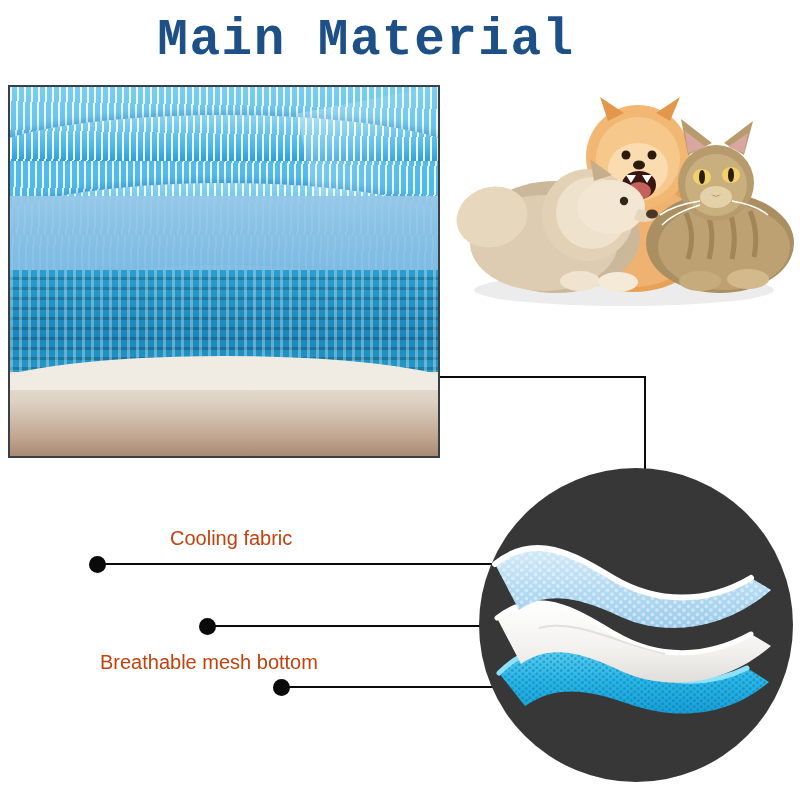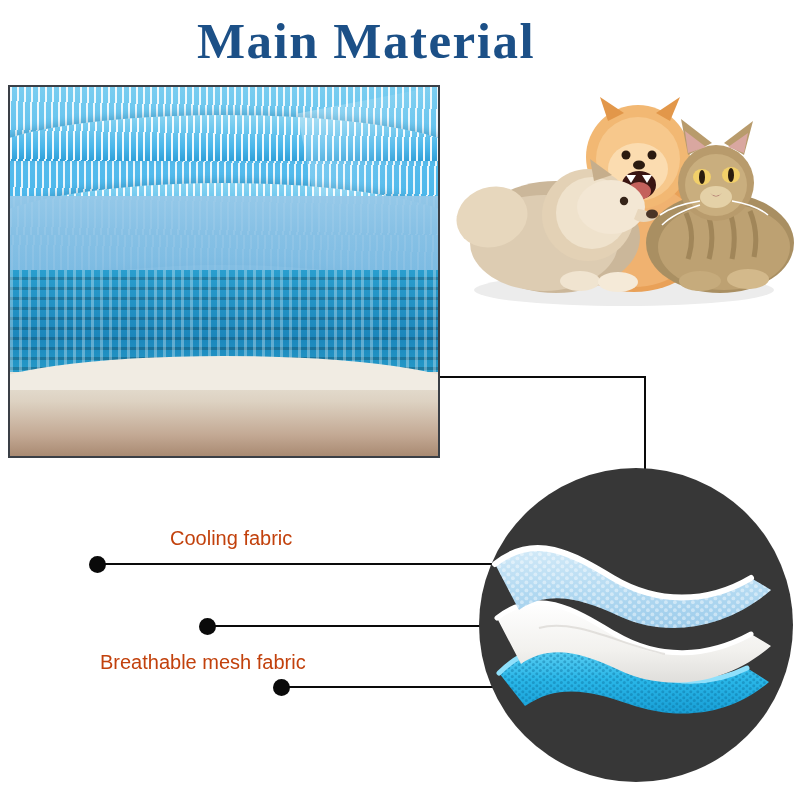--- a/index.html
+++ b/index.html
@@ -19,21 +19,21 @@
     overflow: hidden;
   }
 
   
   #title {
     position: absolute;
     left: 0;
     top: 12px;
     width: 732px;
     text-align: center;
-    font-family: Liberation Serif, serif;
+    font-family: Liberation Mono, monospace;
     font-weight: bold;
     font-size: 51px;
     letter-spacing: 1.5px;
     color: #1c5087;
     line-height: 58px;
     white-space: nowrap;
   }
 
   
   #fabric-photo {
@@ -282,21 +282,21 @@
   </svg>
 
   <div class="leader-dot" id="dot-1"></div>
   <div class="leader-line" id="line-1"></div>
   <div class="leader-dot" id="dot-2"></div>
   <div class="leader-line" id="line-2"></div>
   <div class="leader-dot" id="dot-3"></div>
   <div class="leader-line" id="line-3"></div>
 
   <div class="layer-label" id="label-1">Cooling fabric</div>
-  <div class="layer-label" id="label-3">Breathable mesh fabric</div>
+  <div class="layer-label" id="label-3">Breathable mesh bottom</div>
 
   <div id="layer-circle">
     <svg id="layer-svg" viewBox="0 0 314 314">
       <defs>
         <linearGradient id="gTop" x1="0" y1="0" x2="0" y2="1">
           <stop offset="0%" stop-color="#d3eaf8"></stop>
           <stop offset="55%" stop-color="#b2d9f1"></stop>
           <stop offset="100%" stop-color="#9ccbea"></stop>
         </linearGradient>
         <linearGradient id="gMid" x1="0" y1="0" x2="0" y2="1">

